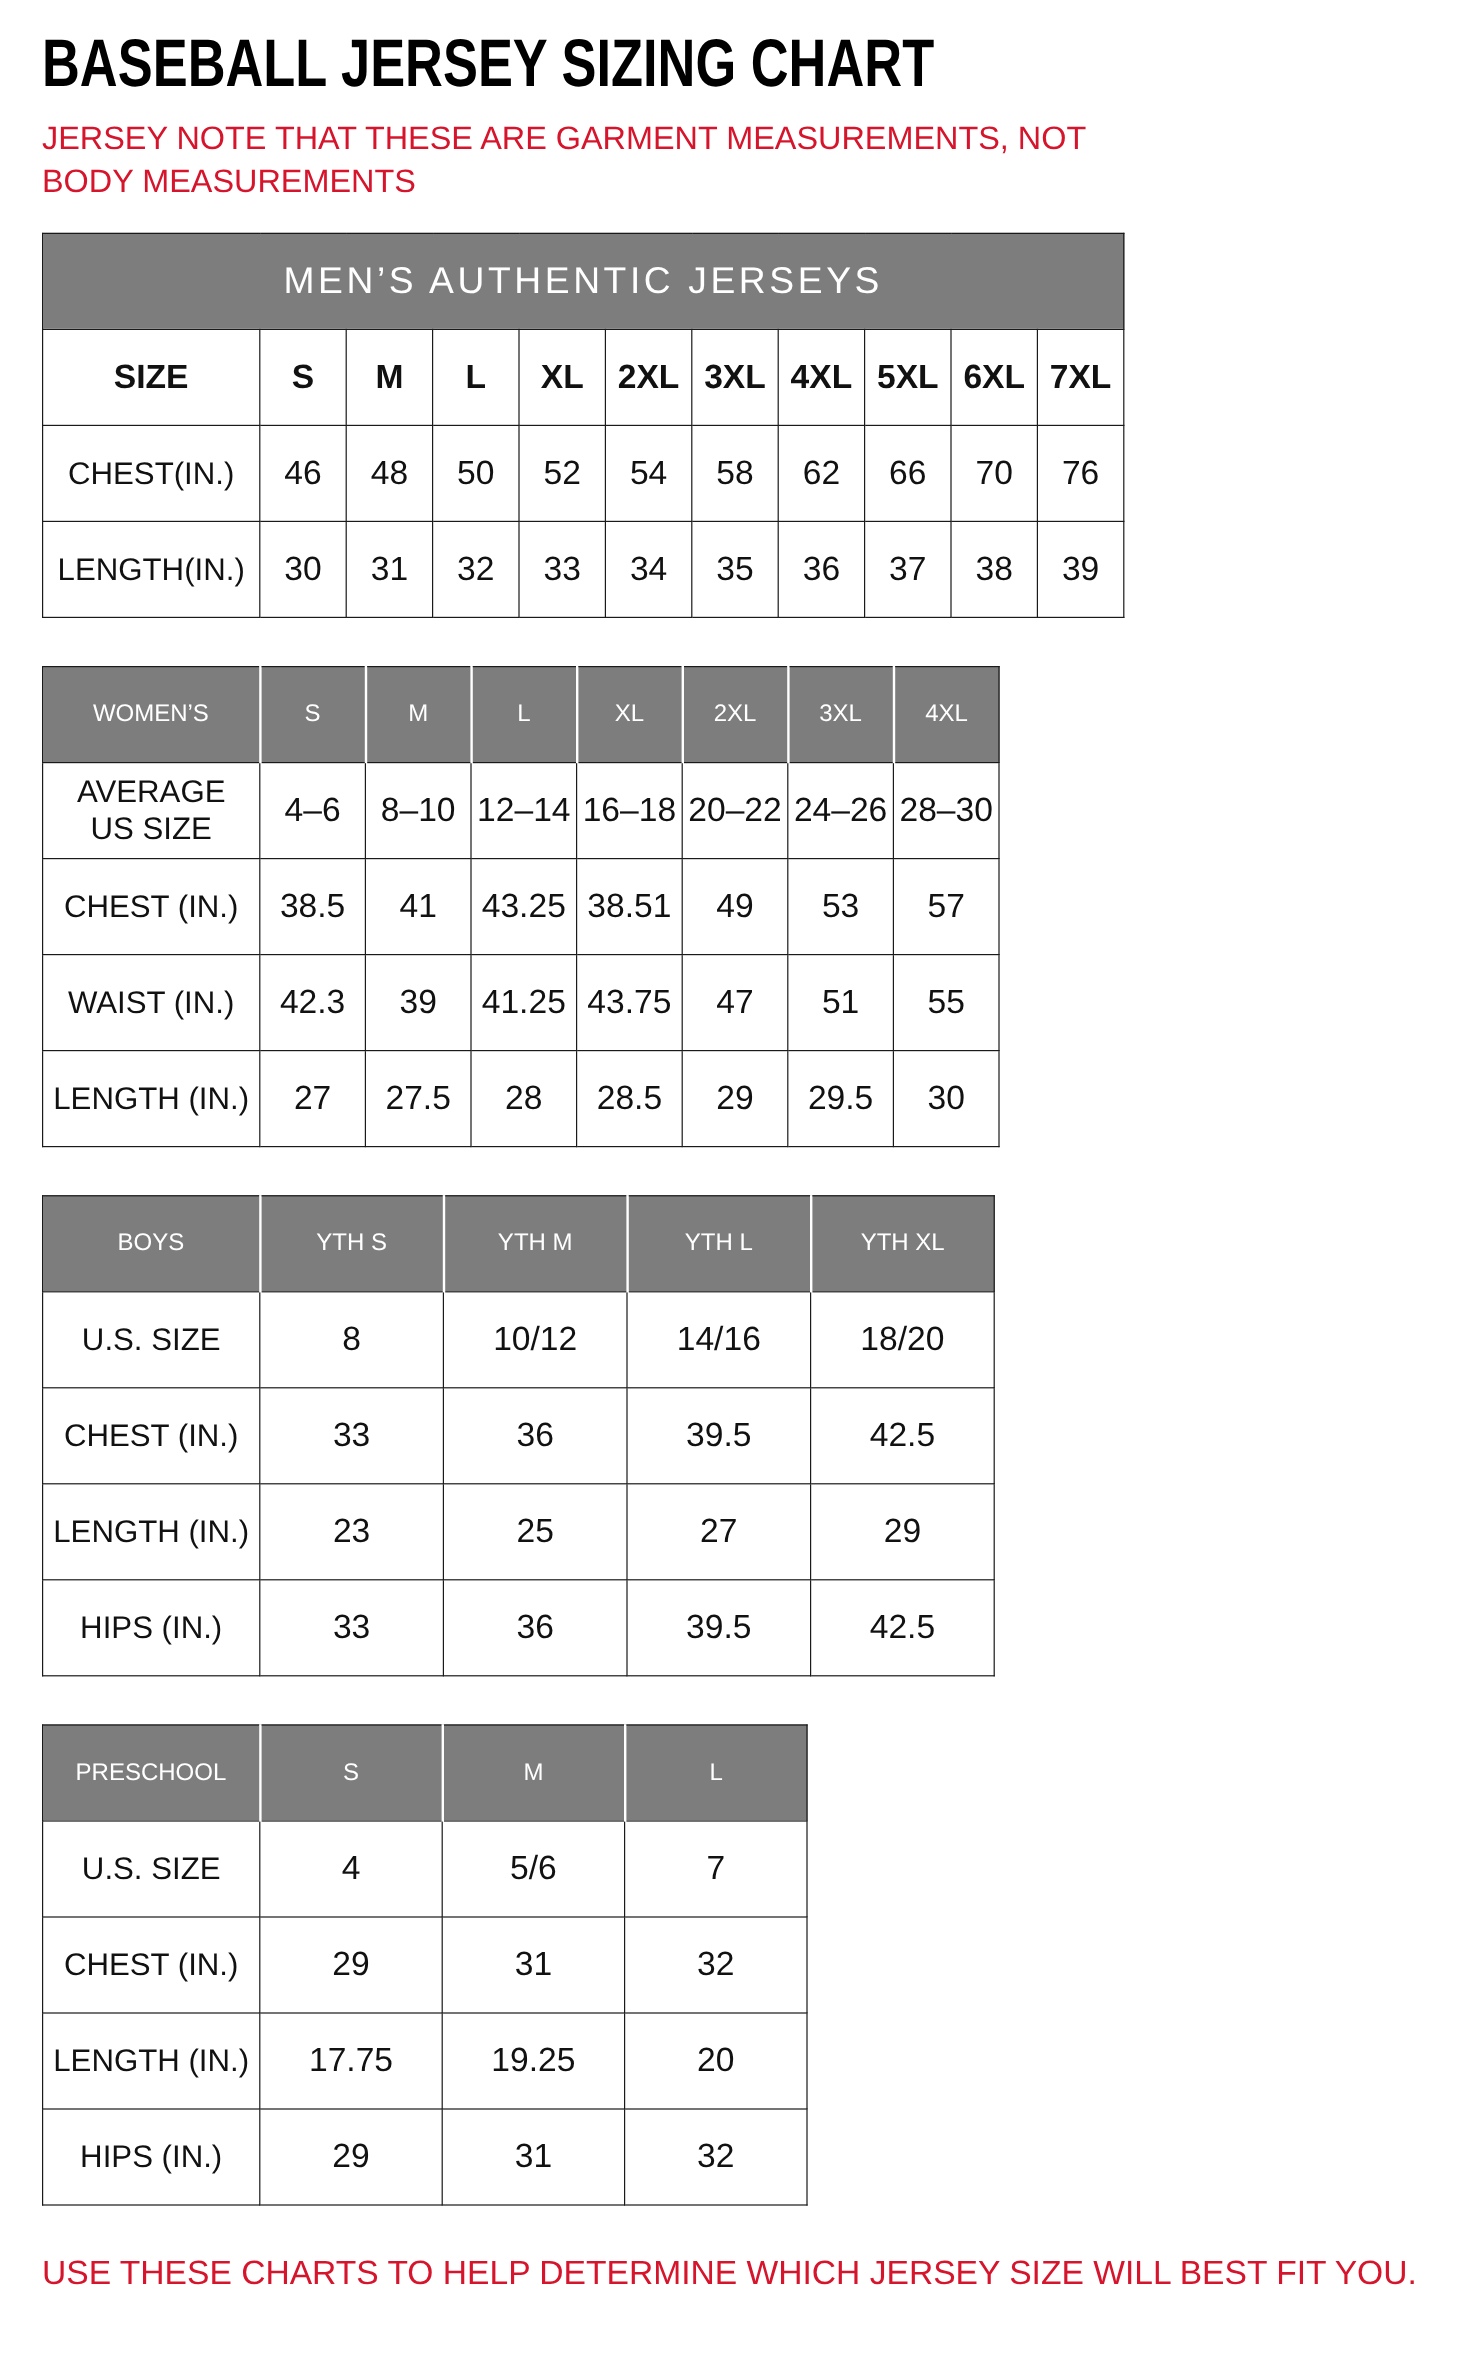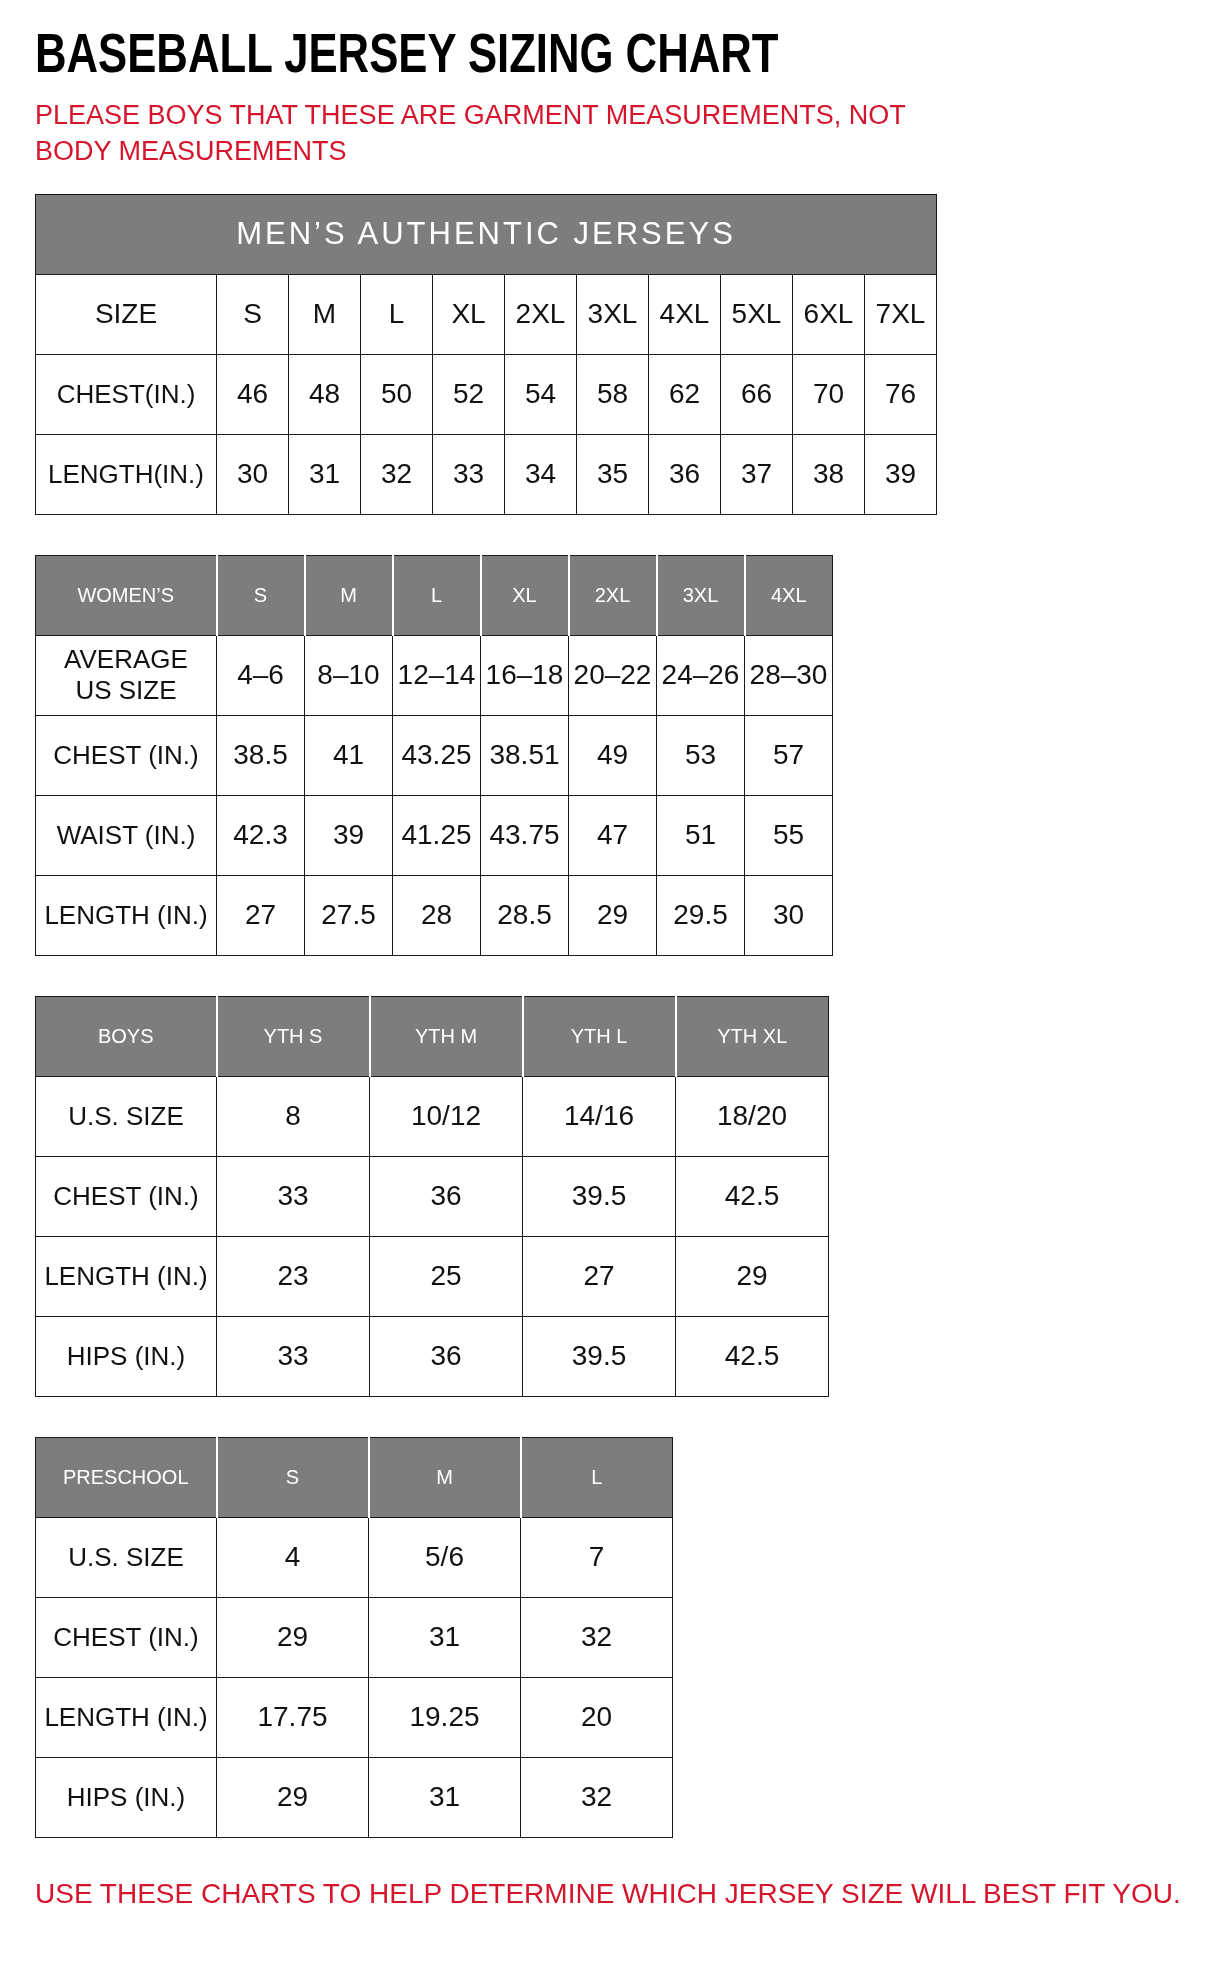--- a/index.html
+++ b/index.html
@@ -54,36 +54,36 @@
     color:#fff;
     font-size:31px;
     letter-spacing:3px;
   }
   td.ghdr{
     background:var(--gray);
     color:#fff;
     font-size:20px;
   }
   td.ghdr + td.ghdr{border-left:2px solid #fff;}
-  td.whdr{font-size:28px;}
+  td.whdr{font-size:28px;font-weight:bold;}
   td.lbl{font-size:26px;white-space:pre-line;line-height:1.2;}
   td.val{font-size:28px;}
   .footer{
     color:var(--red);
     font-size:28px;
     white-space:nowrap;
     margin-top:4px;
   }
 </style>
 </head>
 <body>
 
 <div class="page">
   <h1 class="title">BASEBALL JERSEY SIZING CHART</h1>
-  <div class="note">PLEASE BOYS THAT THESE ARE GARMENT MEASUREMENTS, NOT BODY MEASUREMENTS</div>
+  <div class="note">JERSEY NOTE THAT THESE ARE GARMENT MEASUREMENTS, NOT BODY MEASUREMENTS</div>
 
   <div>
       <div class="tbl-wrap">
         <table class="tbl tbl-mens">
           <colgroup>
             <col class="col-label">
             <col class="col-data">
             <col class="col-data">
             <col class="col-data">
             <col class="col-data">

